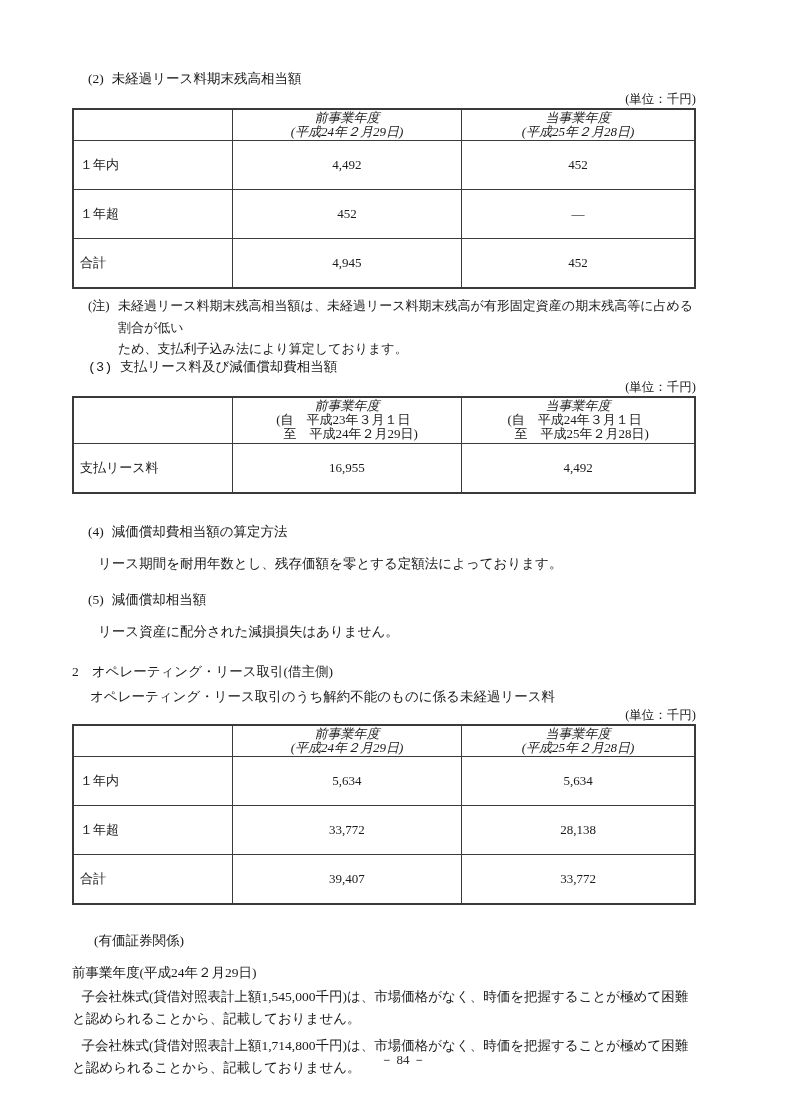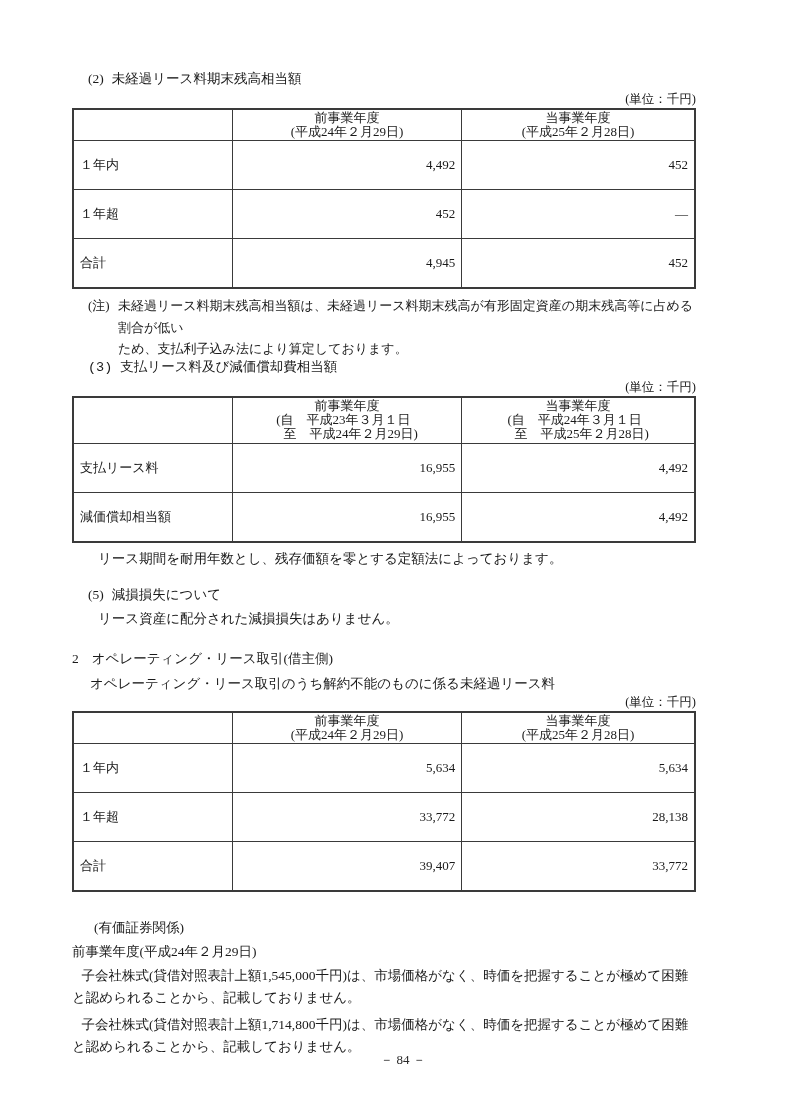--- a/index.html
+++ b/index.html
@@ -31,30 +31,30 @@
     width: 100%;
     border-collapse: collapse;
     margin-top: 1px;
     font-size: 13px;
   }
   table.fin { border: 2px solid #3a3a3a; }
   table.fin th, table.fin td { border: 1px solid #3a3a3a; font-weight: normal; }
   table.fin th { padding: 1px 4px; vertical-align: middle; }
   table.fin td { height: 24px; padding: 12px 6px; vertical-align: middle; }
   td.row-label { padding-left: 7px; }
-  td.num { text-align: right; }
-  .hdr-line { line-height: 14px; }
+  td.num { text-align: center; }
+  .hdr-line { line-height: 14px; font-style: italic; }
   .hdr-center { text-align: center; }
   .hdr-range { display: inline-block; text-align: left; }
   .hdr-range div { line-height: 14px; }
   .hdr-range div.l2 { padding-left: 0.55em; }
   .note-row { display: flex; margin-top: 6px; font-size: 13px; line-height: 21.5px; }
   .note-label { width: 30px; flex: none; margin-left: 16px; }
   .note-text { flex: 1; }
-  .body-line { line-height: 16px; margin-top: 8px; }
+  .body-line { line-height: 16px; margin-top: 16px; }
   .mt-sec { margin-top: 28px; }
   .para { line-height: 22px; }
   .para .l1 { text-indent: 0.7em; }
   .footer-page {
     position: absolute;
     top: 1051px;
     left: 8px;
     width: 100%;
     text-align: center;
     font-size: 13px;
@@ -148,32 +148,30 @@
             </div>
           </th>
         </tr>
       </thead>
       <tbody>
         <tr>
           <td class="row-label">支払リース料</td>
           <td class="num">16,955</td>
           <td class="num">4,492</td>
         </tr>
-        <tr>
-          <td class="row-label">減価償却相当額</td>
-          <td class="num">16,955</td>
-          <td class="num">4,492</td>
-        </tr>
       </tbody>
     </table>
 
+    <h2 class="sec-heading ind16" style="margin-top:30px;">
+      <span class="sec-no">(4)</span><span>減価償却費相当額の算定方法</span>
+    </h2>
     <div class="body-line ind26">リース期間を耐用年数とし、残存価額を零とする定額法によっております。</div>
 
     <h2 class="sec-heading ind16" style="margin-top:20px;">
-      <span class="sec-no">(5)</span><span>減損損失について</span>
+      <span class="sec-no">(5)</span><span>減価償却相当額</span>
     </h2>
     <div class="body-line ind26">リース資産に配分された減損損失はありません。</div>
 
     <h2 class="sec-heading" style="margin-top:24px;">
       <span class="sec-no" style="margin-right:13px;">2</span><span>オペレーティング・リース取引(借主側)</span>
     </h2>
     <div class="body-line ind18" style="margin-top:9px;">オペレーティング・リース取引のうち解約不能のものに係る未経過リース料</div>
     <div class="unit-row" style="margin-top:3px;">(単位：千円)</div>
     <table class="fin">
       <colgroup>

